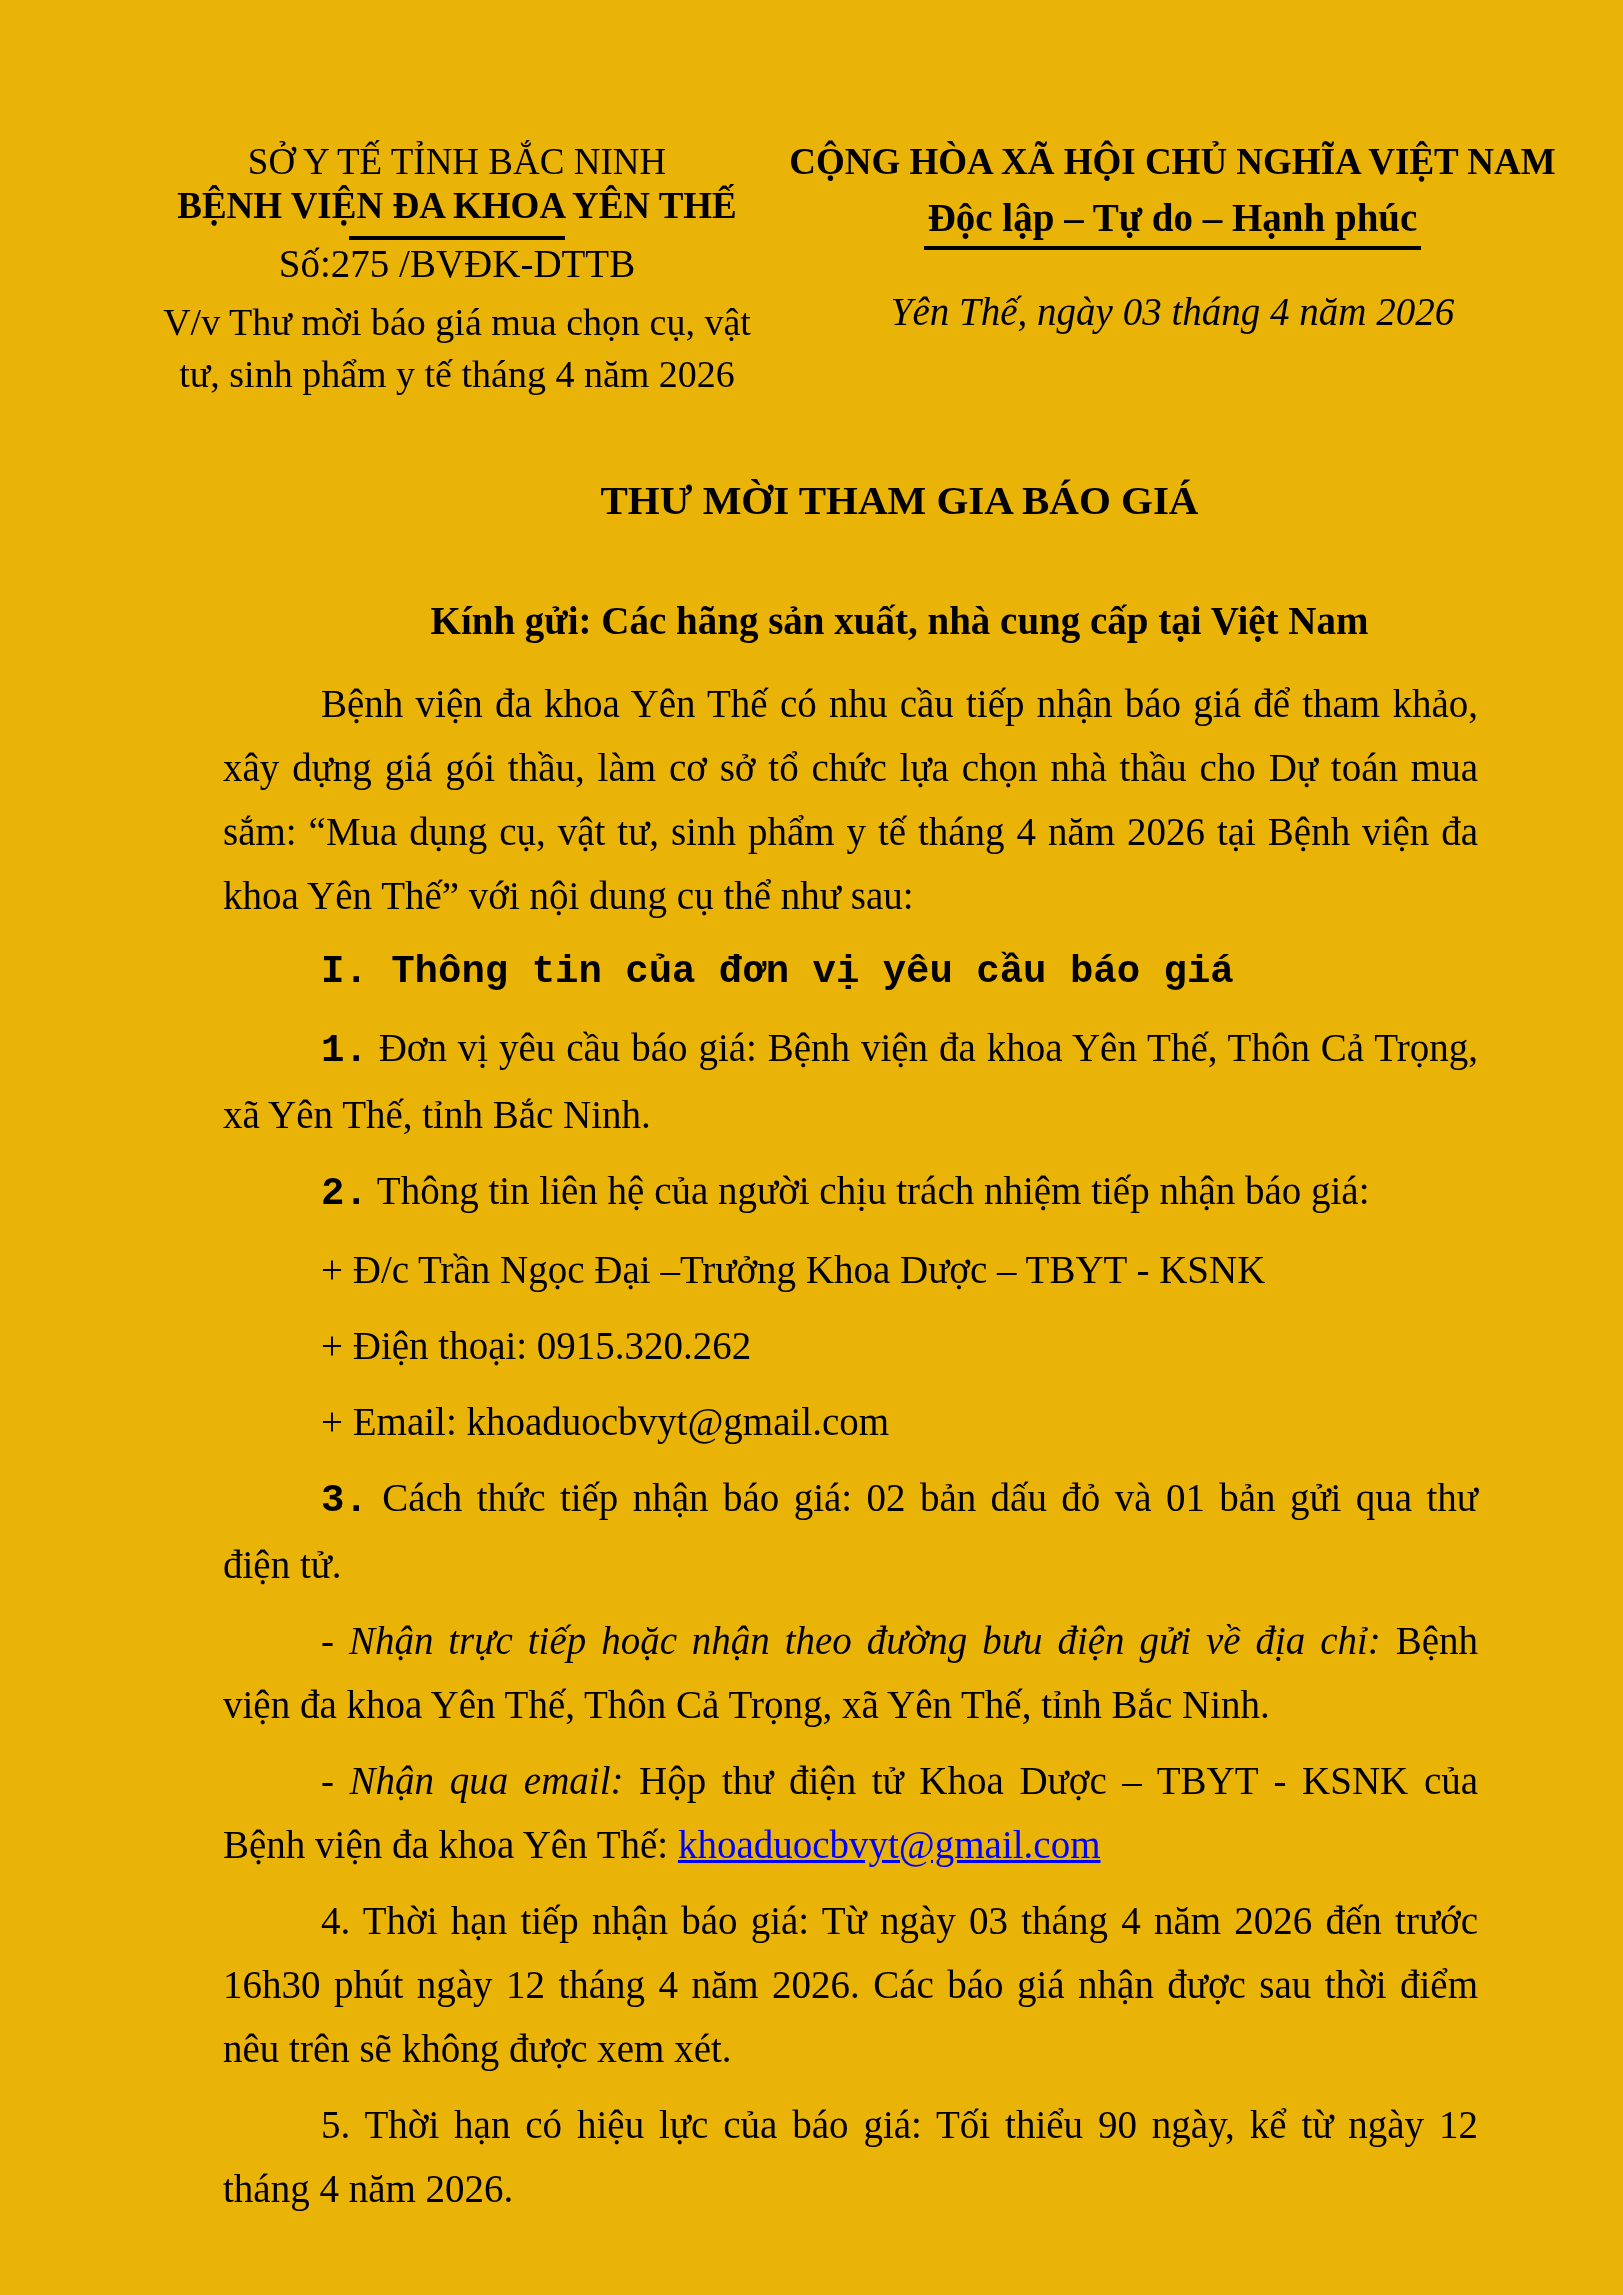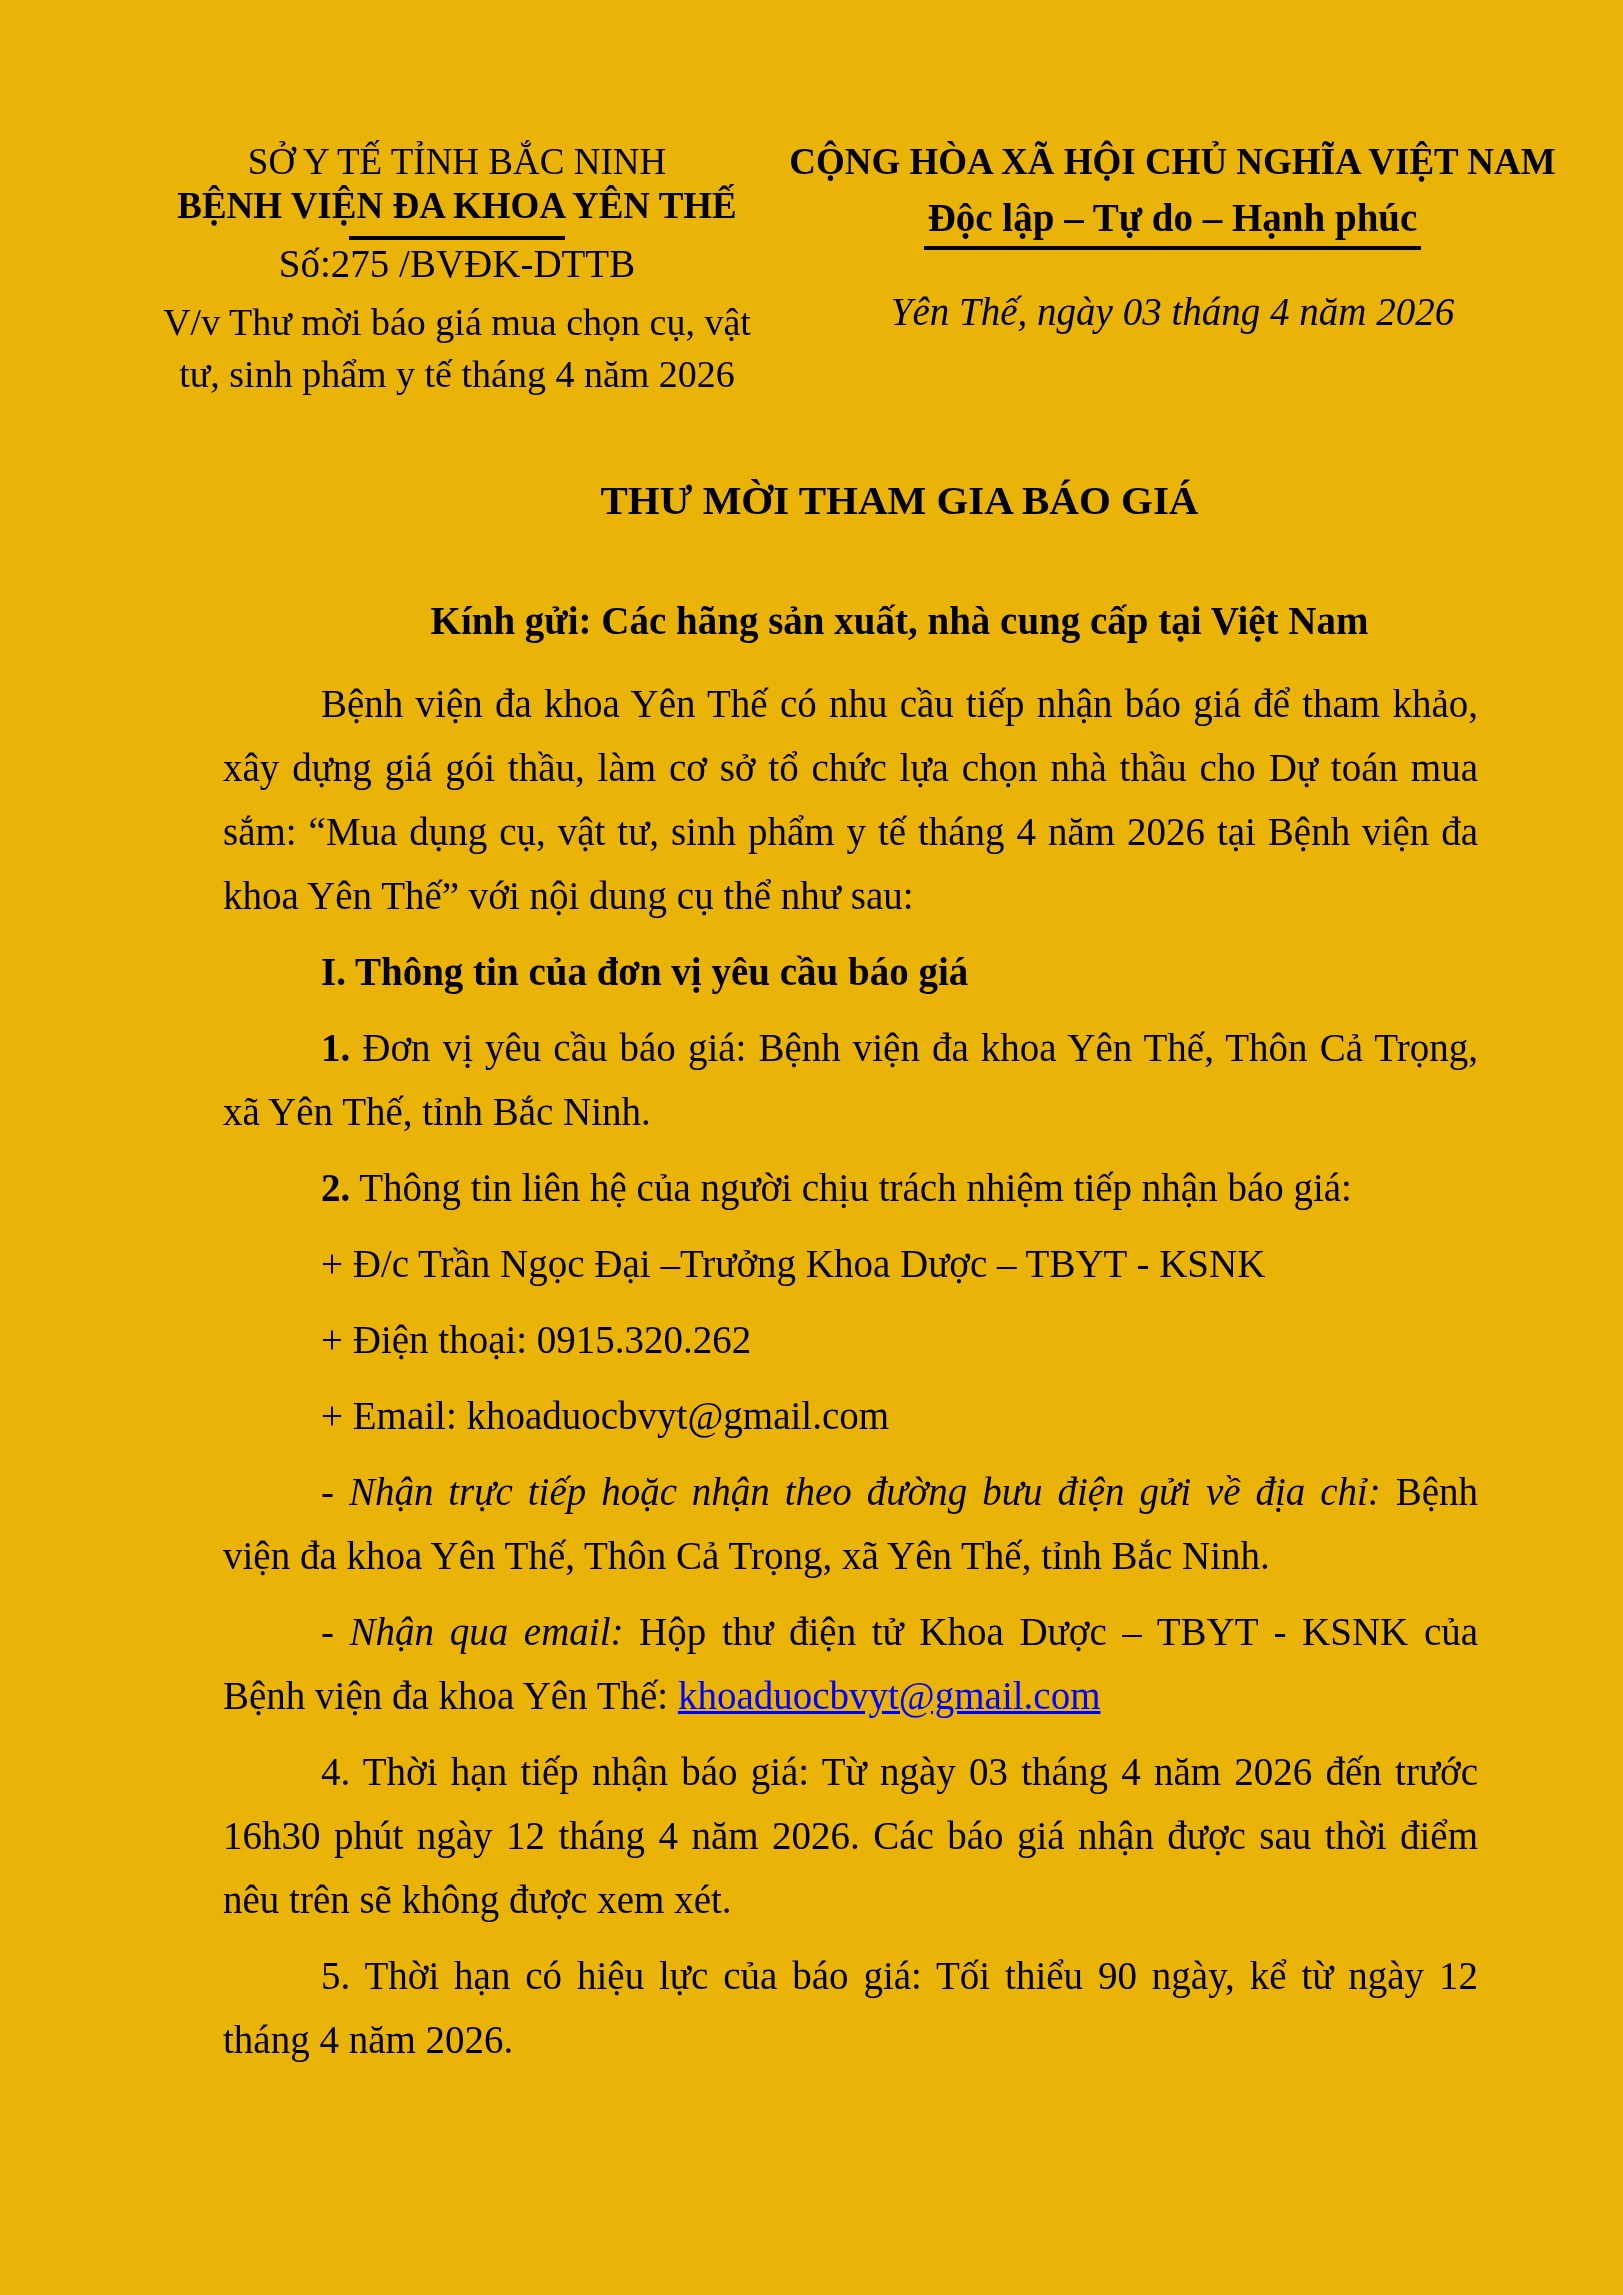--- a/index.html
+++ b/index.html
@@ -44,21 +44,21 @@
   }
   .salutation{
     margin:69px 0 0 0; font-size:39px; font-weight:bold;
     line-height:52px; text-align:center; text-indent:98px; white-space:nowrap;
   }
   .bodytext{margin-top:25px;}
   .bodytext p{
     margin:12px; font-size:39px; line-height:64px;
     text-align:justify; text-indent:98px;
   }
-  .b{font-weight:bold;}
+  .b{font-weight:bold;font-family:Liberation Mono, monospace;}
   .i{font-style:italic;}
   a.email-link{color:#0000ff; text-decoration:underline; cursor:pointer;}
 </style>
 </head>
 <body>
 
 <div class="page">
 
   <div class="hdr-left">
     <div class="hdr-line dept">SỞ Y TẾ TỈNH BẮC NINH</div>
@@ -91,20 +91,21 @@
       <p><span class="b">1.</span><span> Đơn vị yêu cầu báo giá: Bệnh viện đa khoa Yên Thế, Thôn Cả Trọng, xã Yên Thế, tỉnh Bắc Ninh.</span></p>
 
       <p><span class="b">2.</span><span> Thông tin liên hệ của người chịu trách nhiệm tiếp nhận báo giá:</span></p>
 
       <p>+ Đ/c Trần Ngọc Đại –Trưởng Khoa Dược – TBYT - KSNK</p>
 
       <p>+ Điện thoại: 0915.320.262</p>
 
       <p>+ Email: khoaduocbvyt@gmail.com</p>
 
+      <p><span class="b">3.</span><span> Cách thức tiếp nhận báo giá: 02 bản dấu đỏ và 01 bản gửi qua thư điện tử.</span></p>
 
       <p><span class="i">- Nhận trực tiếp hoặc nhận theo đường bưu điện gửi về địa chỉ:</span><span> Bệnh viện đa khoa Yên Thế, Thôn Cả Trọng, xã Yên Thế, tỉnh Bắc Ninh.</span></p>
 
       <p><span class="i">- Nhận qua email:</span><span> Hộp thư điện tử Khoa Dược – TBYT - KSNK của Bệnh viện đa khoa Yên Thế: </span><a class="email-link">khoaduocbvyt@gmail.com</a></p>
 
       <p>4. Thời hạn tiếp nhận báo giá: Từ ngày 03 tháng 4 năm 2026 đến trước 16h30 phút ngày 12 tháng 4 năm 2026. Các báo giá nhận được sau thời điểm nêu trên sẽ không được xem xét.</p>
 
       <p>5. Thời hạn có hiệu lực của báo giá: Tối thiểu 90 ngày, kể từ ngày 12 tháng 4 năm 2026.</p>
     </div>
   </div>

